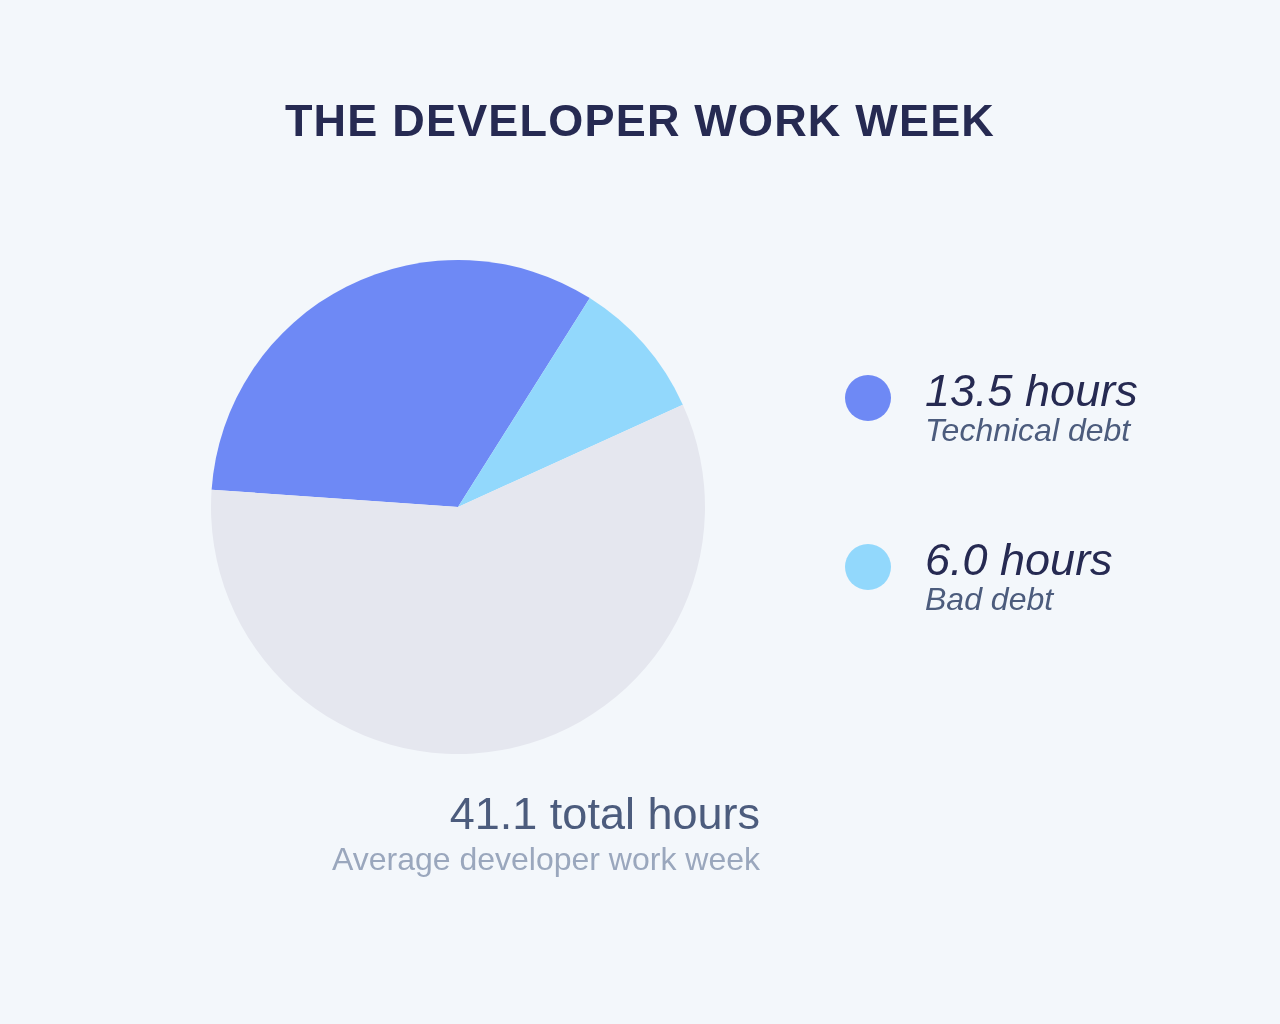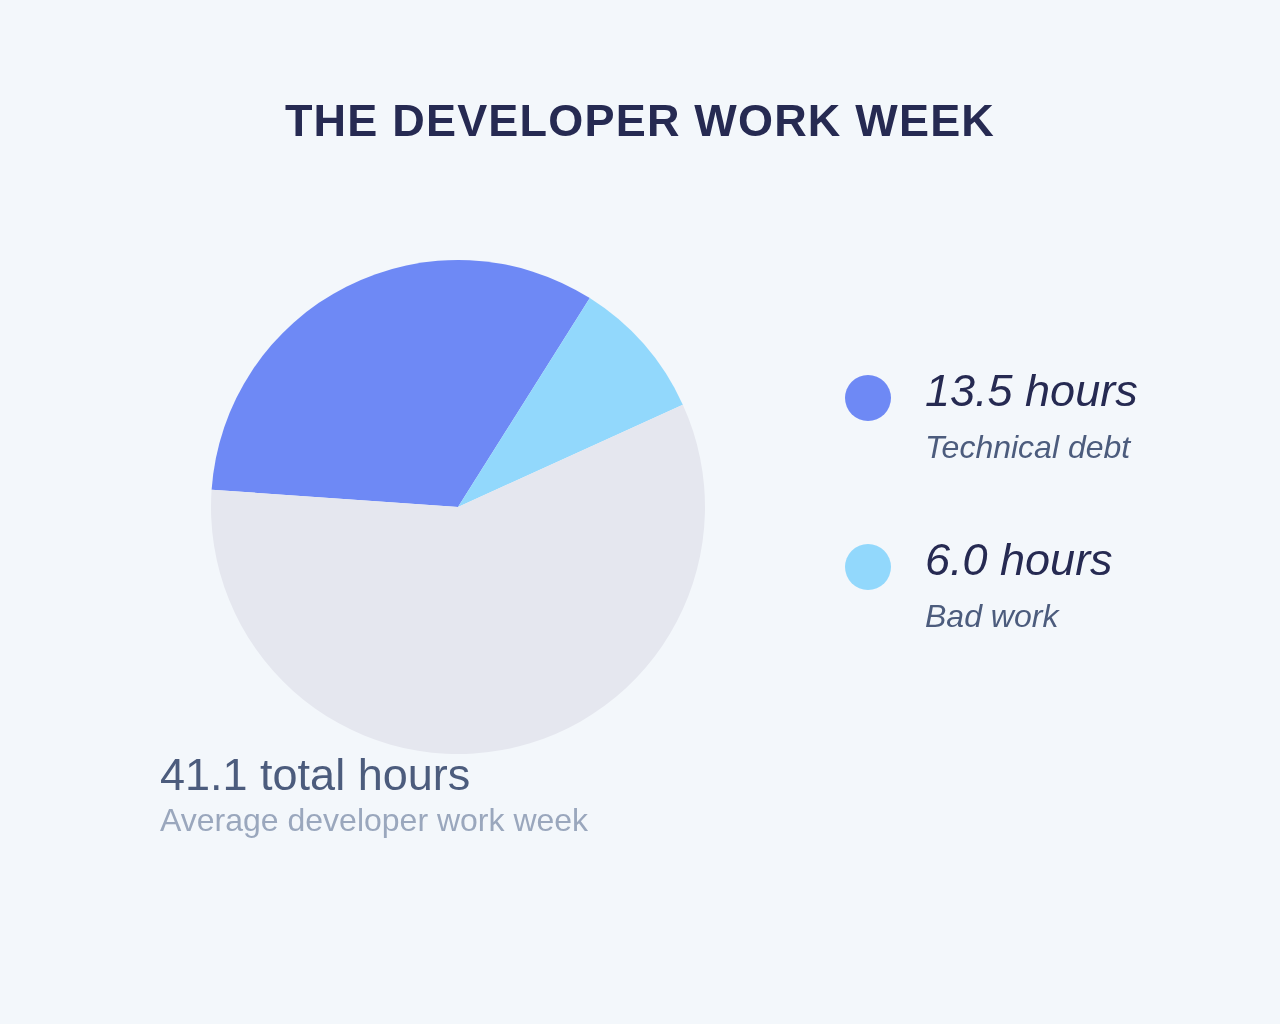--- a/index.html
+++ b/index.html
@@ -51,23 +51,23 @@
     display: block;
     width: 494px;
     height: 494px;
     overflow: visible;
   }
 
   
   .pie-caption {
     position: absolute;
     left: 160px;
-    top: 749px;
+    top: 788px;
     width: 600px;
-    text-align: left;
+    text-align: right;
   }
   .pie-caption .total-value {
     font-size: 45px;
     font-weight: 400;
     color: #495a７d;
     color: #4c5c7d;
     line-height: 1.15;
     white-space: nowrap;
   }
   .pie-caption .total-label {
@@ -106,21 +106,20 @@
     margin-left: 85px;
   }
   .legend-value {
     font-size: 45px;
     font-weight: 400;
     color: #262a52;
     line-height: 1.0;
     white-space: nowrap;
   }
   .legend-label {
-    margin-top: 17px;
     font-size: 32px;
     font-weight: 400;
     color: #4c5c7d;
     line-height: 1.1;
     white-space: nowrap;
   }
 </style>
 </head>
 <body style="background: rgb(243, 247, 251);">
 
@@ -150,19 +149,19 @@
       <div class="legend-text">
         <div class="legend-value">13.5 hours</div>
         <div class="legend-label">Technical debt</div>
       </div>
     </div>
 
     <div class="legend-item">
       <span class="legend-dot" id="legend-dot-1" style="background: rgb(146, 216, 252);"></span>
       <div class="legend-text">
         <div class="legend-value">6.0 hours</div>
-        <div class="legend-label">Bad work</div>
+        <div class="legend-label">Bad debt</div>
       </div>
     </div>
 
   </div>
 
 </div>
 
 </body></html>

